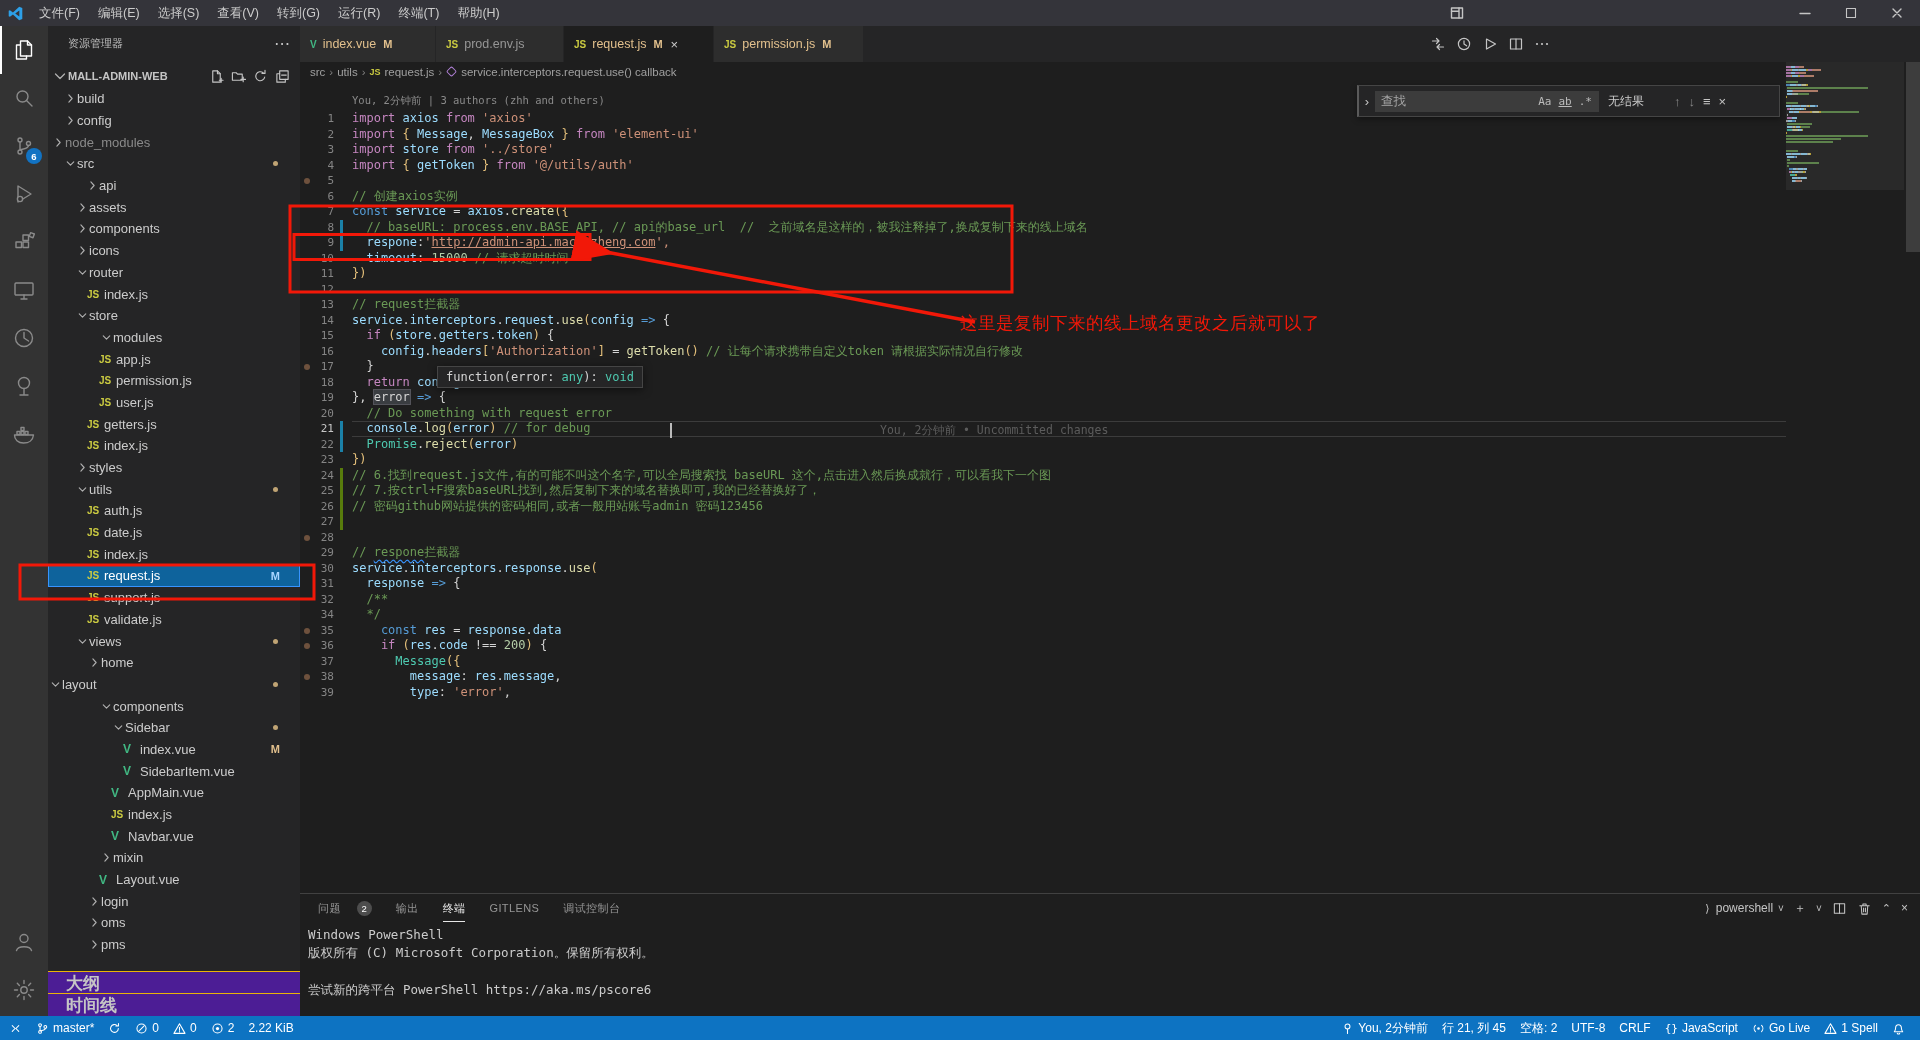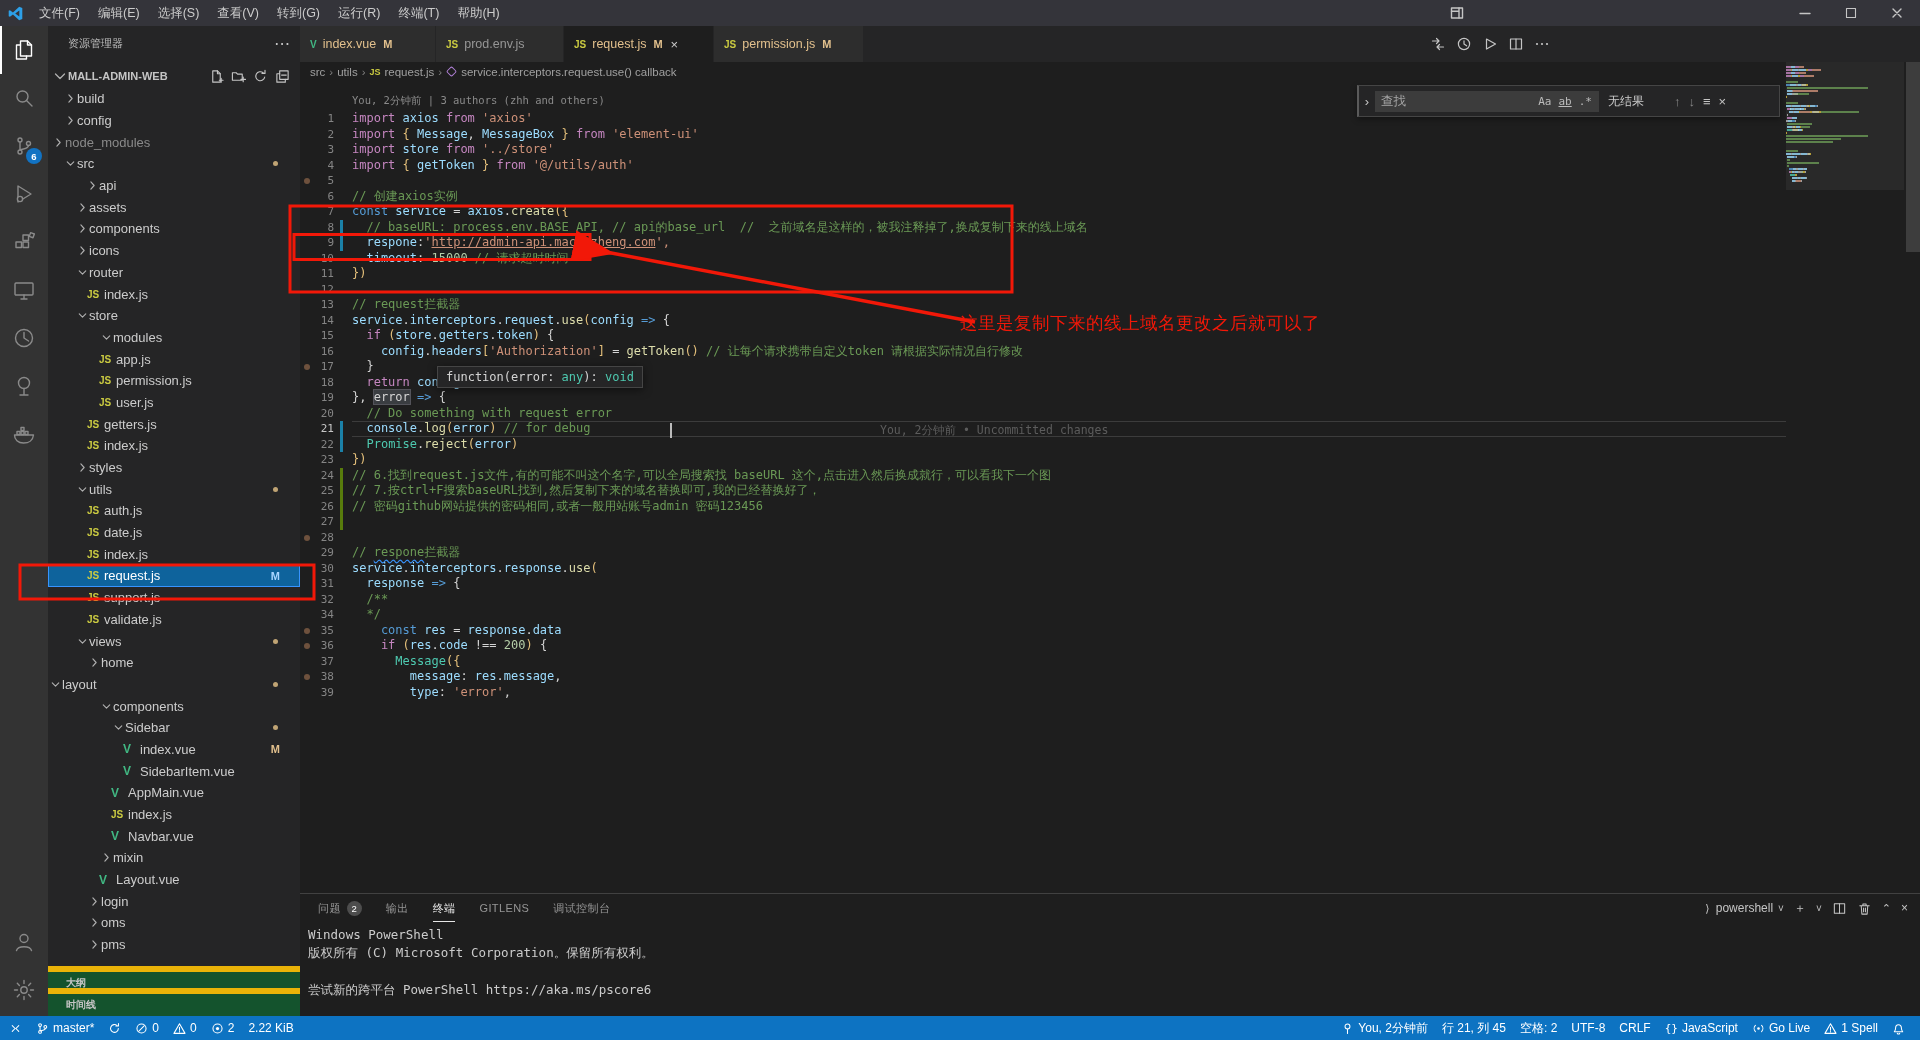--- a/index.html
+++ b/index.html
@@ -29,22 +29,22 @@
   .trow{height:21.7px;display:flex;align-items:center;font-size:13px;position:relative;cursor:pointer;color:#cccccc}
   .trow .chev{width:14px;flex:none;display:flex;align-items:center;justify-content:center;color:#b0b0b0}
   .trow .fic{width:17px;flex:none;font-weight:bold;font-size:10px}
   .fic.js{color:#cbcb41}.fic.vue{color:#41b883;font-size:12px}
   .trow .lbl{white-space:nowrap;overflow:hidden}
   .trow.dim .lbl{color:#8a8a8a}
   .trow.sel{background:#0e639c;box-shadow:inset 0 0 0 1px #3794ff;color:#ffffff}
   .t-badge{position:absolute;right:20px;font-size:11px;color:#e2c08d;font-weight:bold}
   .trow.sel .t-badge{color:#a8d4ff}
   .t-dot{position:absolute;right:22px;width:5px;height:5px;border-radius:50%;background:#c0a474}
-  .sb-bottomrow{position:absolute;left:0;width:252px;height:22px;border-top:6px solid #eab308;display:flex;align-items:center;
-    font-size:10px;font-weight:bold;color:#c5c5c5;background:#14532d}
+  .sb-bottomrow{position:absolute;left:0;width:252px;height:22px;border-top:1px solid #eab308;display:flex;align-items:center;
+    font-size:17px;font-weight:bold;color:#c5c5c5;background:#4c1d95}
   .sb-bottomrow .chev{width:18px;display:flex;justify-content:center;color:#b0b0b0}
   
   #tabsbar{position:absolute;left:300px;top:26px;right:0;height:36px;background:#252526;display:flex;z-index:6}
   .tab{height:36px;display:flex;align-items:center;padding:0 10px;background:#2d2d2d;border-right:1px solid #252526;font-size:12.5px;color:#969696;cursor:pointer}
   .tab.active{background:#1e1e1e;color:#d8d8d8}
   .tab .fic{margin-right:6px;font-weight:bold;font-size:10px}
   .tab .tlbl.mod{color:#e2c08d}
   .tab .tm{margin-left:7px;color:#e2c08d;font-size:11px;font-weight:bold}
   .tab .tclose{margin-left:8px;color:#cccccc;font-size:13px}
   #editor-actions{position:absolute;right:370px;top:0;height:36px;display:flex;align-items:center;gap:10px;color:#c5c5c5}
@@ -90,21 +90,21 @@
   #find .fbox{width:218px;height:21px;background:#3c3c3c;display:flex;align-items:center;padding-left:6px}
   #find .fph{color:#a6a6a6;flex:1;font-size:12.5px}
   .fopt{color:#bbbbbb;font-size:11px;margin-right:7px;font-family:"DejaVu Sans Mono",monospace}
   .fopt.u{text-decoration:underline}
   #find .fres{margin-left:9px;color:#cccccc;font-size:12px;width:58px}
   .fbtn{color:#8a8a8a;margin-left:8px;font-size:13px}
   .fbtn.on{color:#c5c5c5}
   
   #panel{position:absolute;left:300px;top:893px;right:0;height:123px;background:#1e1e1e;border-top:1px solid #414141;z-index:3}
   #panel-tabs{height:28px;display:flex;align-items:center;padding-left:18px;gap:24px}
-  .ptab{font-size:11px;color:#969696;letter-spacing:.4px;display:flex;align-items:center;gap:6px;height:28px;cursor:pointer}
+  .ptab{font-size:11px;color:#969696;letter-spacing:.4px;display:flex;align-items:center;gap:16px;height:28px;cursor:pointer}
   .ptab.active{color:#e7e7e7;box-shadow:inset 0 -1px 0 #e7e7e7}
   .pbadge{background:#4d4d4d;color:#ffffff;font-size:9.5px;min-width:15px;height:15px;border-radius:8px;display:flex;align-items:center;justify-content:center}
   #panel-toolbar{position:absolute;right:12px;top:0;height:28px;display:flex;align-items:center;gap:10px;color:#c5c5c5;font-size:12px}
   #term{position:absolute;left:8px;top:32px;font-family:"DejaVu Sans Mono",monospace;font-size:12.5px;color:#cccccc;line-height:18.2px;white-space:pre}
   
   #statusbar{position:absolute;left:0;top:1016px;width:1920px;height:24px;display:flex;align-items:center;color:#ffffff;font-size:12px;z-index:31}
   .st-it{display:flex;align-items:center;gap:4px;padding:0 7px;height:24px;cursor:pointer;white-space:nowrap}
   #st-right{margin-left:auto;display:flex;align-items:center;padding-right:8px}
   
   #annot-svg{position:absolute;left:0;top:0;width:1920px;height:1040px;z-index:40;pointer-events:none}

